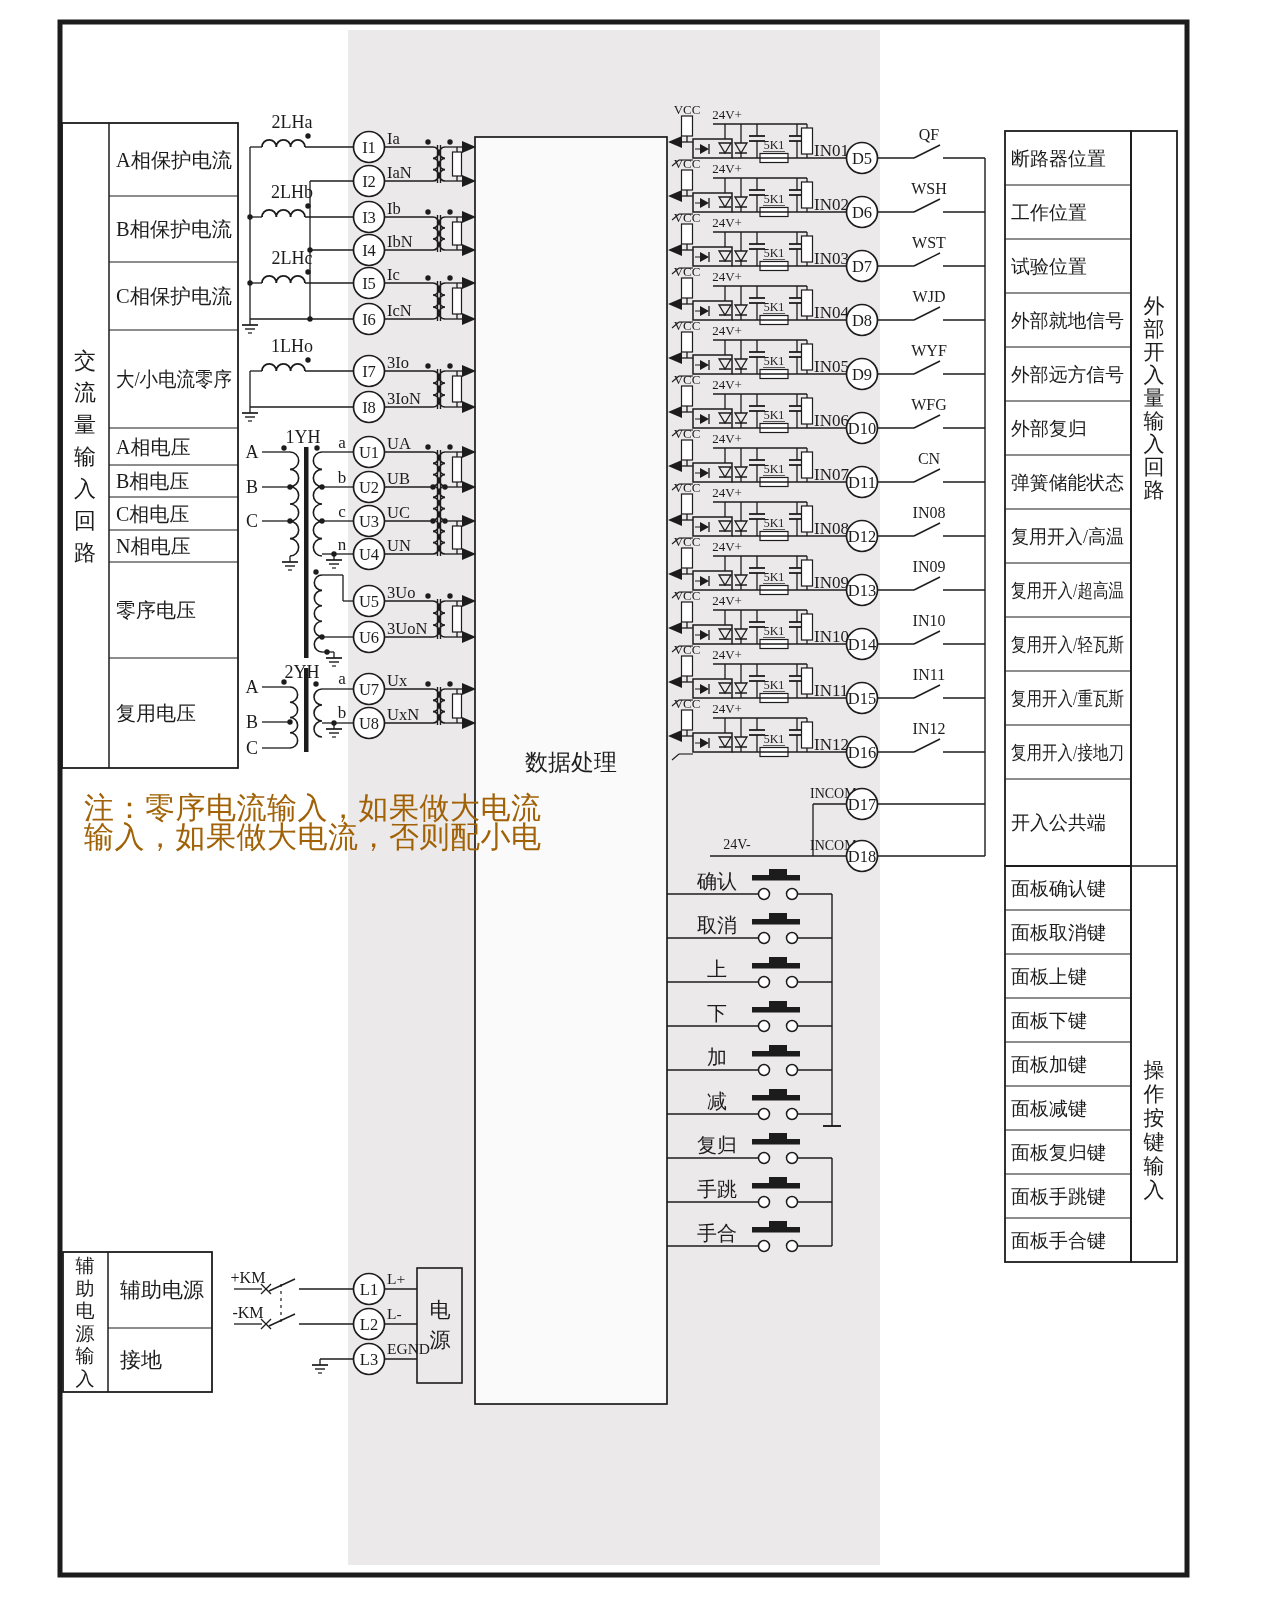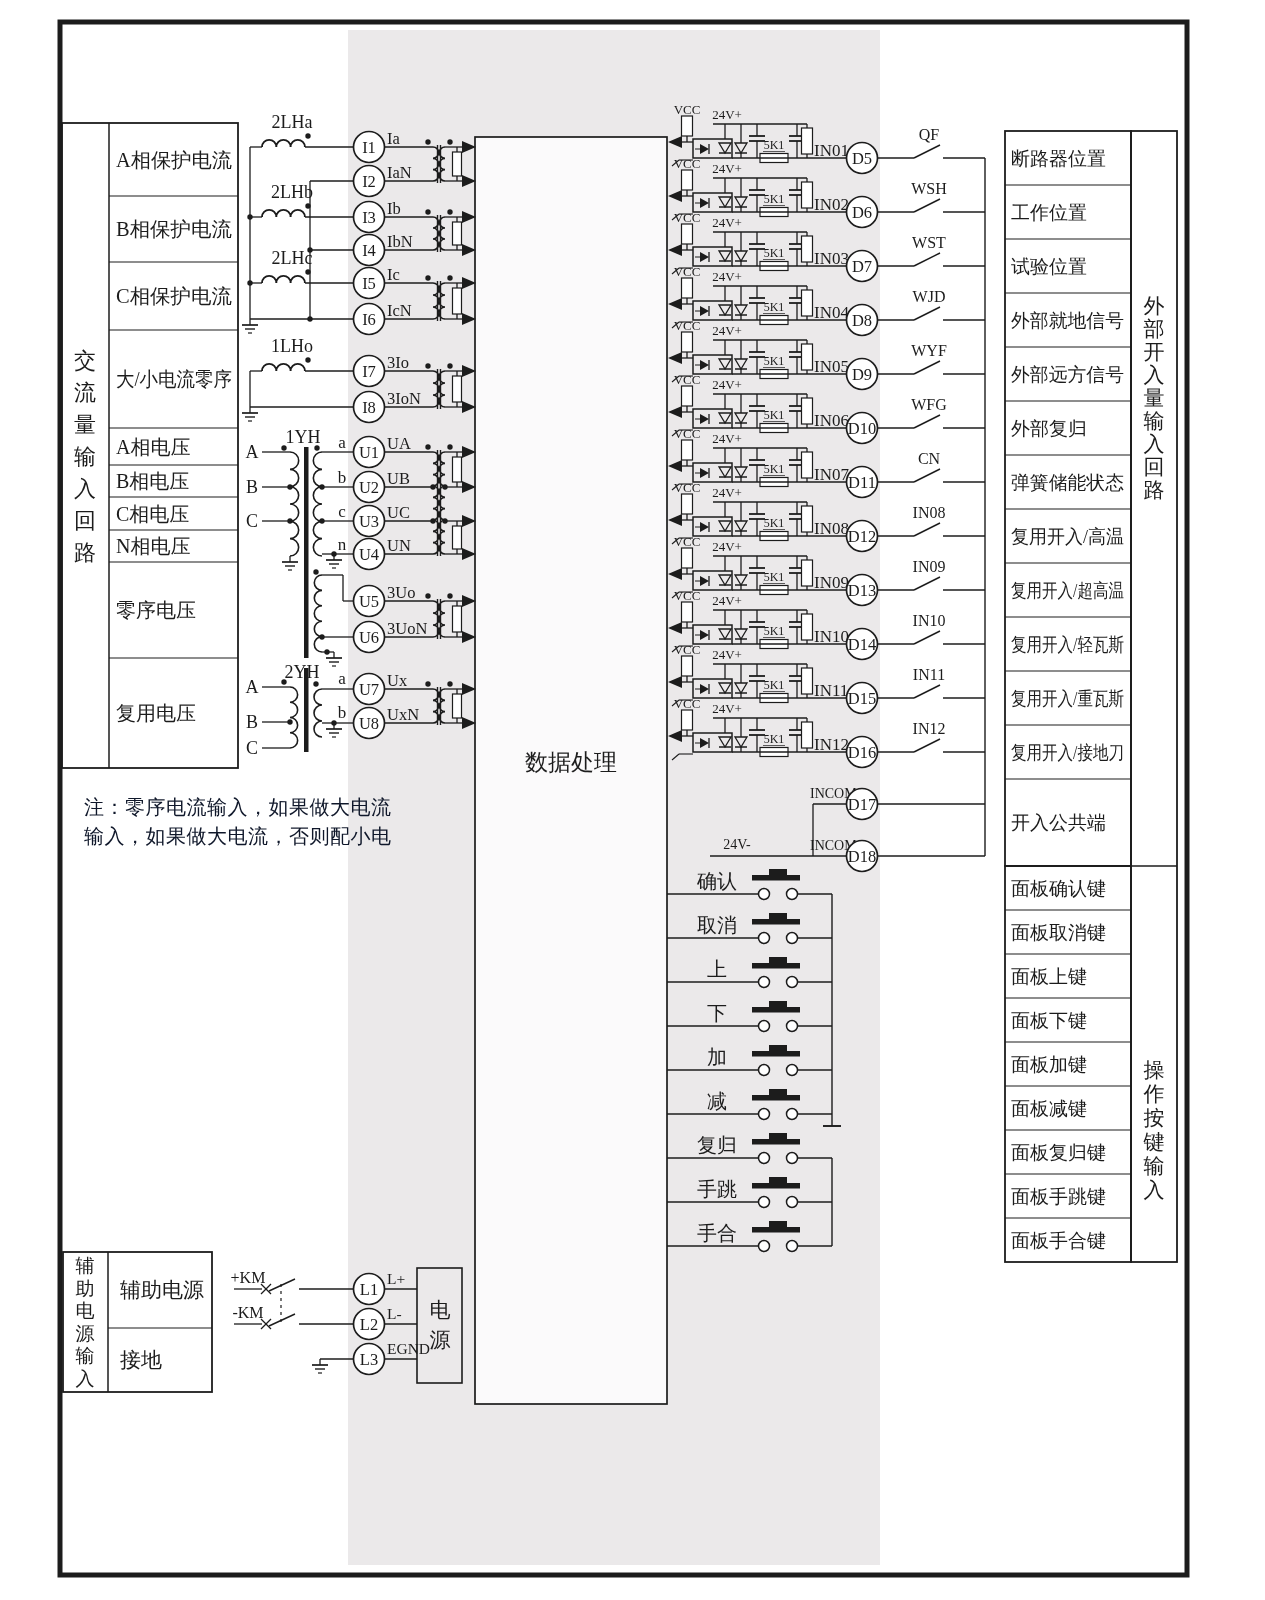--- a/index.html
+++ b/index.html
@@ -1,20 +1,20 @@
 <!DOCTYPE html>
 <html><head>
 <meta charset="utf-8">
 <style>
   html,body{margin:0;padding:0;background:#fff;}
   .stage{position:relative;width:1265px;height:1600px;background:#ffffff;overflow:hidden;
          font-family:"Liberation Serif","DejaVu Serif",serif;}
   svg{position:absolute;left:0;top:0;}
   svg text{font-family:"Liberation Serif","DejaVu Serif",serif;}
-  .note{position:absolute;left:84px;top:793px;font-size:20px;line-height:29px;color:#0f172a;
+  .note{position:absolute;left:84px;top:793px;font-size:30px;line-height:29px;color:#a16207;
         letter-spacing:0.5px;}
 </style>
 </head>
 <body>
 
 <div class="stage">
   <svg id="diagram" width="1265" height="1600" viewBox="0 0 1265 1600">
       <rect x="348" y="30" width="532" height="1535" fill="#ebe9ea"></rect>
       <rect x="60" y="22" width="1127" height="1553" fill="none" stroke="#1c1c1c" stroke-width="5"></rect>
       <rect x="475" y="137" width="192" height="1267" fill="#fbfafb" stroke="#1c1c1c" stroke-width="1.7"></rect>

